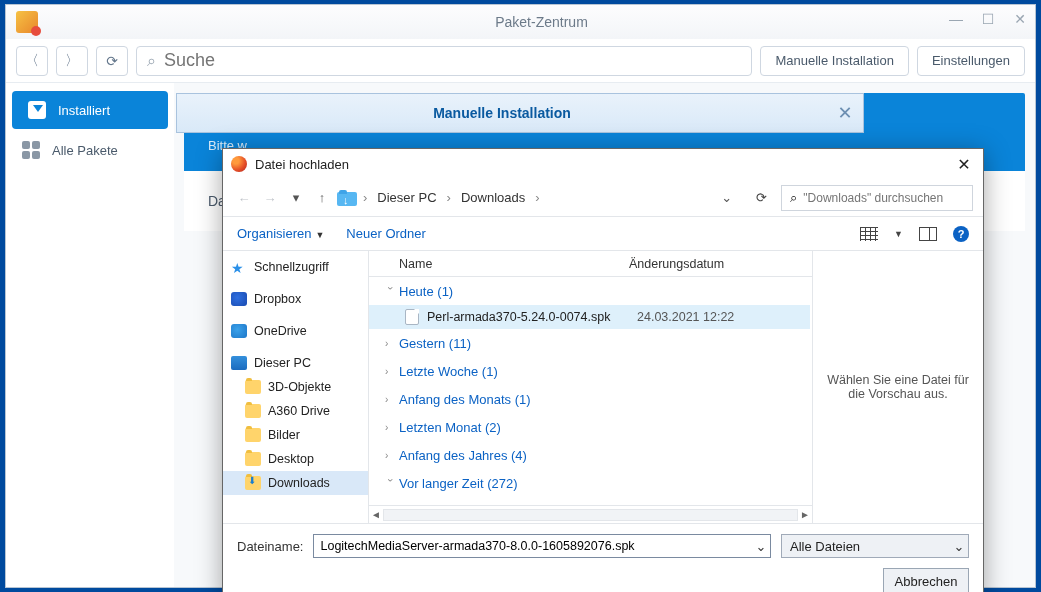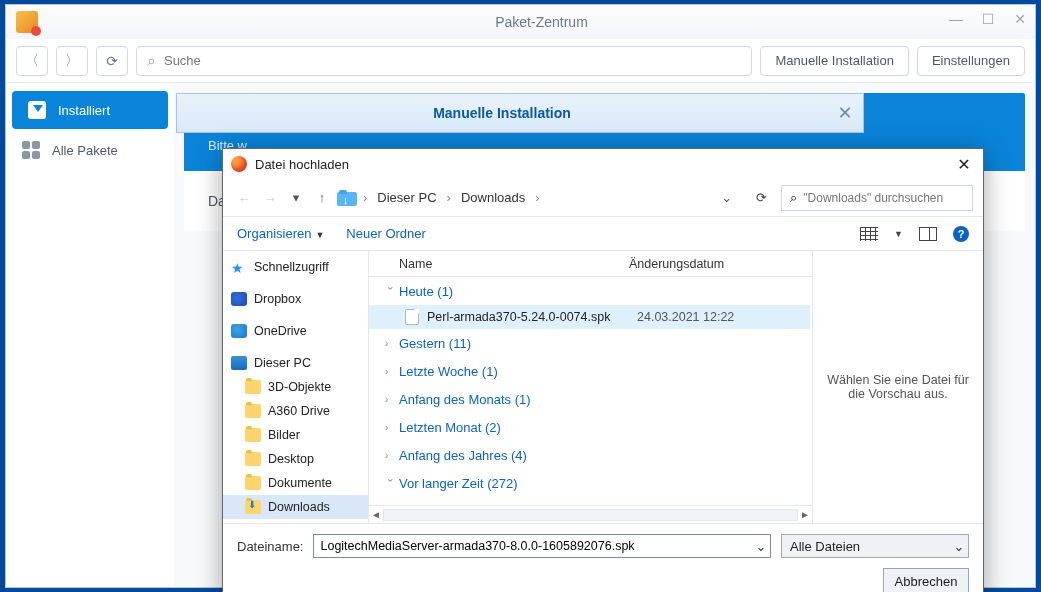--- a/index.html
+++ b/index.html
@@ -10,21 +10,21 @@
 .pkg-titlebar { height: 34px; background: linear-gradient(#fdfdfe,#f3f5f8); position: relative; display:flex; align-items:center; }
 .pkg-icon { width:22px; height:22px; margin:0 10px; background: linear-gradient(135deg,#f6c244,#e8862b); border-radius:3px; position:relative; }
 .pkg-icon::after{content:"";position:absolute;right:-3px;bottom:-3px;width:10px;height:10px;border-radius:50%;background:#e74c3c;}
 .pkg-title { flex:1; text-align:center; color:#6c7a89; font-size:14px; }
 .pkg-ctl { position:absolute; right:6px; top:6px; display:flex; gap:14px; color:#9aa6b2; font-size:14px;}
 .pkg-ctl span{cursor:pointer;width:18px;text-align:center;}
 
 .pkg-toolbar { height: 44px; border-bottom:1px solid #e7ecf1; display:flex; align-items:center; padding:0 10px; gap:8px; }
 .nav-btn { width:32px; height:30px; border:1px solid #cfd7e1; border-radius:4px; background:#fff; display:flex; align-items:center; justify-content:center; color:#64778c; cursor:pointer; font-size:14px;}
 .search-field{ flex:1; height:30px; border:1px solid #cfd7e1; border-radius:4px; display:flex; align-items:center; padding:0 10px; gap:8px; color:#9aa6b2;}
-.search-field input{ border:none; outline:none; flex:1; font-size:13px; color:#333;}
+.search-field input{ border:none; outline:none; flex:1; font-size:18px; color:#333;}
 .tb-btn{ height:30px; padding:0 14px; border:1px solid #cfd7e1; border-radius:4px; background:#fff; color:#4a5a6b; font-size:13px; cursor:pointer; white-space:nowrap;}
 
 .pkg-body{ display:flex; height:calc(100% - 78px); }
 .sidebar{ width:168px; padding-top:6px;}
 .side-item{ height:38px; display:flex; align-items:center; gap:12px; padding:0 16px; color:#4a5a6b; font-size:13px; cursor:pointer;}
 .side-item.active{ background:#0a84d9; color:#fff; margin:2px 6px; border-radius:4px;}
 .side-arrow-icon{ width:18px; height:18px; background:#fff; border-radius:3px; position:relative;}
 .side-arrow-icon::before{content:"";position:absolute;left:5px;top:4px;border-left:5px solid transparent;border-right:5px solid transparent;border-top:7px solid #0a84d9;}
 .side-grid-icon{ width:18px; height:18px; display:grid; grid-template-columns:1fr 1fr; grid-template-rows:1fr 1fr; gap:2px;}
 .side-grid-icon span{background:#8a97a5;border-radius:2px;}
@@ -245,24 +245,20 @@
           <span>A360 Drive</span>
         </div>
       <div class="tree-item indent">
           <span class="ti-icon ti-fold"></span>
           <span>Bilder</span>
         </div>
       <div class="tree-item indent">
           <span class="ti-icon ti-fold"></span>
           <span>Desktop</span>
         </div>
-      <div class="tree-item indent">
-          <span class="ti-icon ti-fold"></span>
-          <span>Dokumente</span>
-        </div>
       <div class="tree-item indent sel">
           <span class="ti-icon ti-fold ti-dl"></span>
           <span>Downloads</span>
         </div>
     </div>
 
     <div class="fd-list">
       <div class="list-head">
         <div class="col-name">Name</div>
         <div class="col-date">Änderungsdatum</div>

